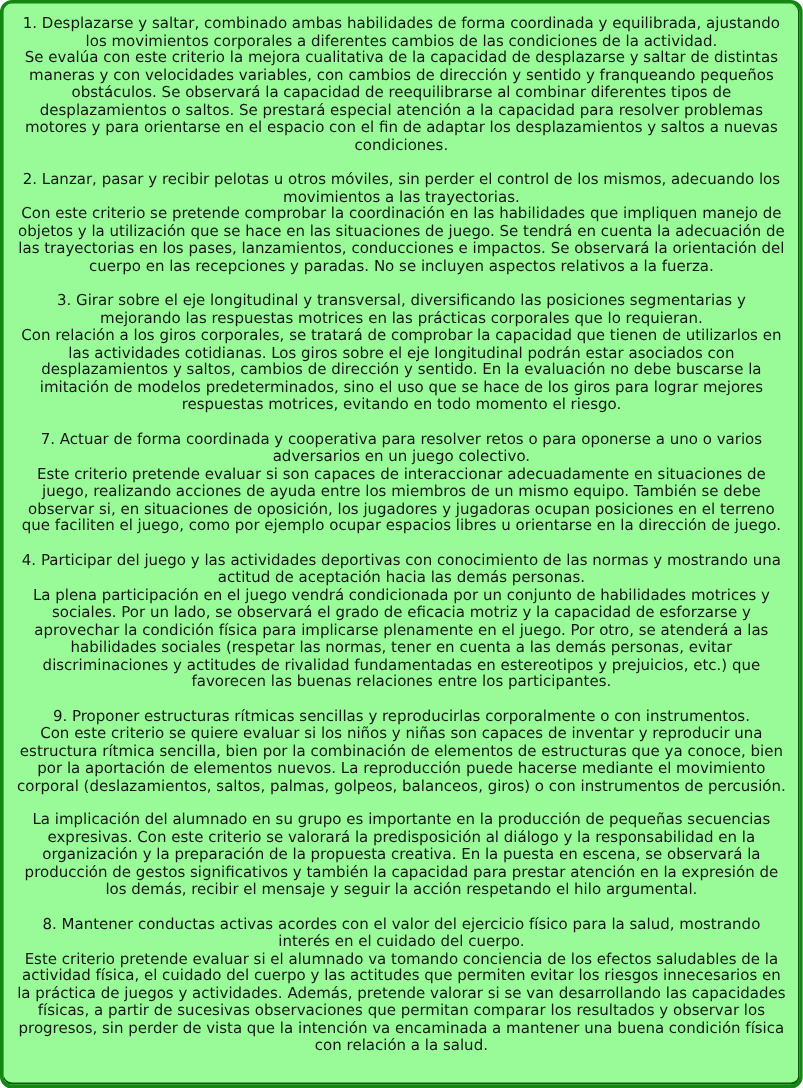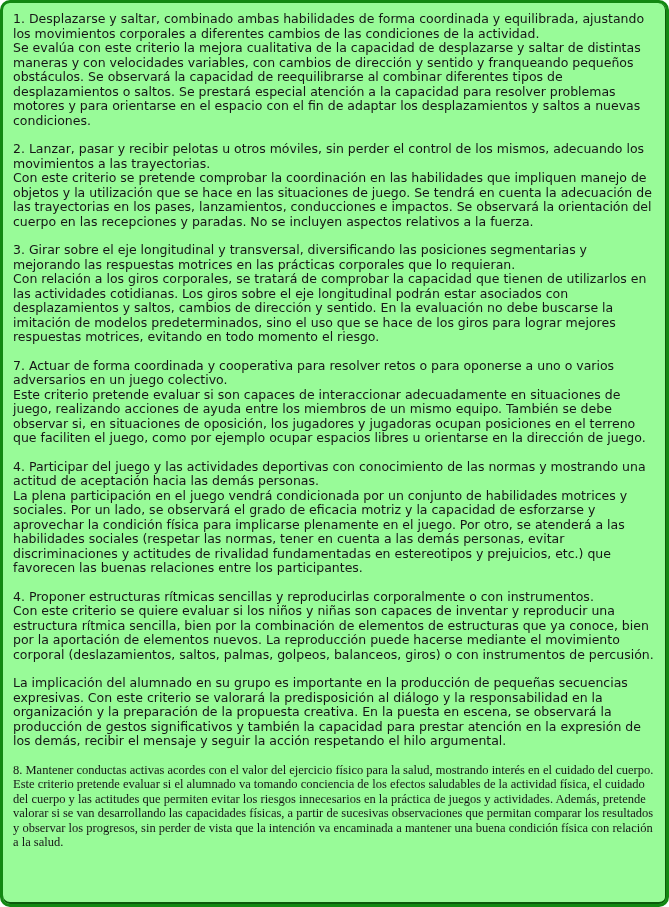--- a/index.html
+++ b/index.html
@@ -2,21 +2,21 @@
 <html style="--page-bg: #FFFFFF; --panel-bg: #98FB98; --panel-border: #128812; --text-color: #161616;"><head>
 <meta charset="utf-8">
 <style>
   :root {
     --page-bg: #FFFFFF;
     --panel-bg: #98FB98;
     --panel-border: #128812;
     --panel-border-dark: #0A5C0A;
     --text-color: #161616;
   }
-  * { box-sizing: border-box; }
+  * { box-sizing: border-box; text-align: center; }
   html, body {
     margin: 0;
     padding: 0;
     background: var(--page-bg);
   }
   body {
     width: 669px;
     height: 907px;
     overflow: hidden;
     font-family: "DejaVu Sans", "Liberation Sans", sans-serif;
@@ -32,21 +32,20 @@
     overflow: hidden;
     color: var(--text-color);
     font-size: 12.5px;
     line-height: 14.5px;
   }
   .criterion {
     margin: 0 0 14px 0;
   }
   .criterion:last-child {
     margin-bottom: 0;
-    font-family: Liberation Serif, serif;
   }
   .criterion-title,
   .criterion-description {
     display: block;
     white-space: normal;
   }
 </style>
 </head>
 <body>
 
@@ -71,21 +70,21 @@
     <span class="criterion-title">7. Actuar de forma coordinada y cooperativa para resolver retos o para oponerse a uno o varios adversarios en un juego colectivo.</span>
     <span class="criterion-description">Este criterio pretende evaluar si son capaces de interaccionar adecuadamente en situaciones de juego, realizando acciones de ayuda entre los miembros de un mismo equipo. También se debe observar si, en situaciones de oposición, los jugadores y jugadoras ocupan posiciones en el terreno que faciliten el juego, como por ejemplo ocupar espacios libres u orientarse en la dirección de juego.</span>
   </div>
 
   <div class="criterion">
     <span class="criterion-title">4. Participar del juego y las actividades deportivas con conocimiento de las normas y mostrando una actitud de aceptación hacia las demás personas.</span>
     <span class="criterion-description">La plena participación en el juego vendrá condicionada por un conjunto de habilidades motrices y sociales. Por un lado, se observará el grado de eficacia motriz y la capacidad de esforzarse y aprovechar la condición física para implicarse plenamente en el juego. Por otro, se atenderá a las habilidades sociales (respetar las normas, tener en cuenta a las demás personas, evitar discriminaciones y actitudes de rivalidad fundamentadas en estereotipos y prejuicios, etc.) que favorecen las buenas relaciones entre los participantes.</span>
   </div>
 
   <div class="criterion">
-    <span class="criterion-title">4. Proponer estructuras rítmicas sencillas y reproducirlas corporalmente o con instrumentos.</span>
+    <span class="criterion-title">9. Proponer estructuras rítmicas sencillas y reproducirlas corporalmente o con instrumentos.</span>
     <span class="criterion-description">Con este criterio se quiere evaluar si los niños y niñas son capaces de inventar y reproducir una estructura rítmica sencilla, bien por la combinación de elementos de estructuras que ya conoce, bien por la aportación de elementos nuevos. La reproducción puede hacerse mediante el movimiento corporal (deslazamientos, saltos, palmas, golpeos, balanceos, giros) o con instrumentos de percusión.</span>
   </div>
 
   <div class="criterion">
     <span class="criterion-description">La implicación del alumnado en su grupo es importante en la producción de pequeñas secuencias expresivas. Con este criterio se valorará la predisposición al diálogo y la responsabilidad en la organización y la preparación de la propuesta creativa. En la puesta en escena, se observará la producción de gestos significativos y también la capacidad para prestar atención en la expresión de los demás, recibir el mensaje y seguir la acción respetando el hilo argumental.</span>
   </div>
 
   <div class="criterion">
     <span class="criterion-title">8. Mantener conductas activas acordes con el valor del ejercicio físico para la salud, mostrando interés en el cuidado del cuerpo.</span>
     <span class="criterion-description">Este criterio pretende evaluar si el alumnado va tomando conciencia de los efectos saludables de la actividad física, el cuidado del cuerpo y las actitudes que permiten evitar los riesgos innecesarios en la práctica de juegos y actividades. Además, pretende valorar si se van desarrollando las capacidades físicas, a partir de sucesivas observaciones que permitan comparar los resultados y observar los progresos, sin perder de vista que la intención va encaminada a mantener una buena condición física con relación a la salud.</span>

